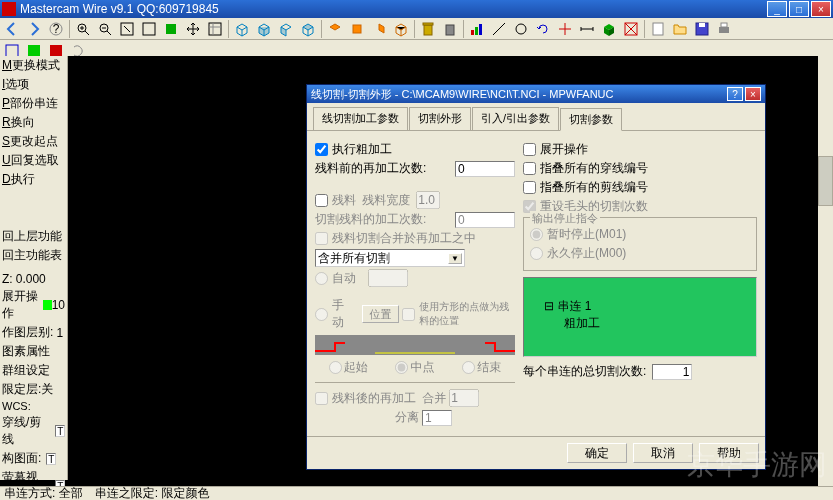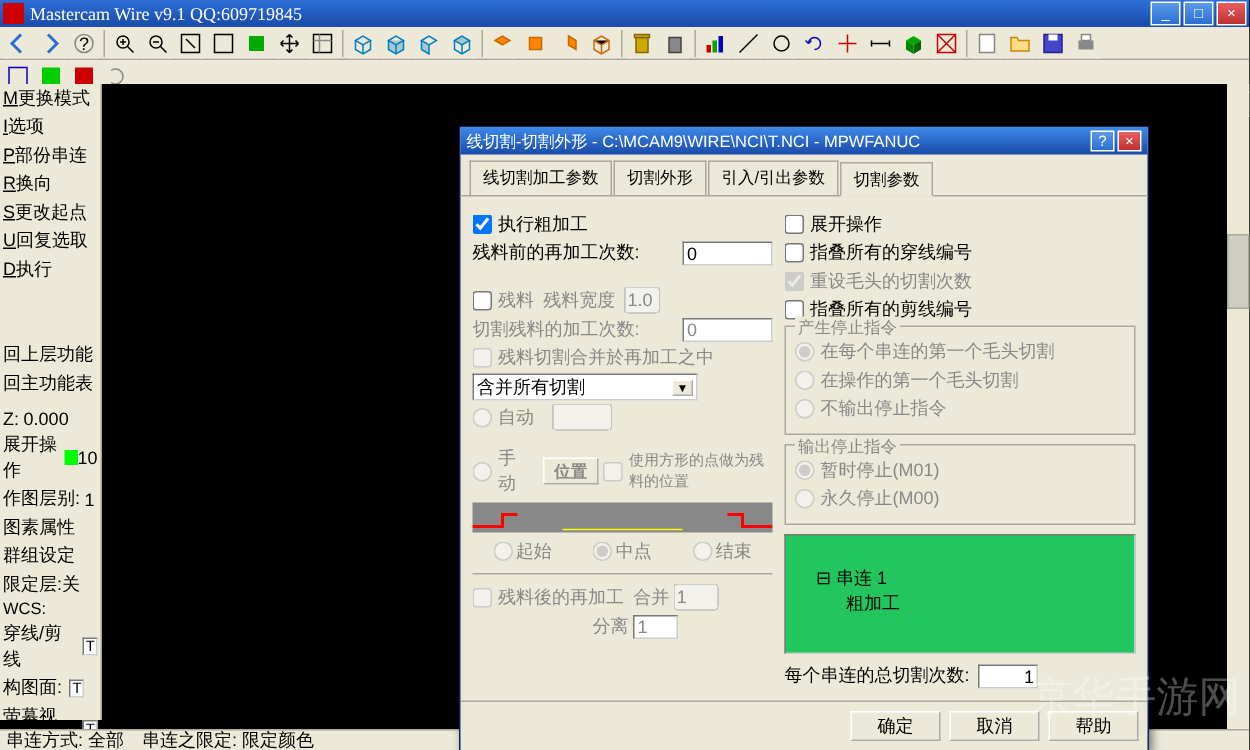--- a/index.html
+++ b/index.html
@@ -1,21 +1,21 @@
 <!DOCTYPE html>
 <html><head>
 <meta charset="utf-8">
 <style>
 * { box-sizing: border-box; margin: 0; padding: 0; font-family: "SimSun", "宋体", Arial, sans-serif; font-size: 12px; }
 body { width: 833px; height: 500px; background: #000; overflow: hidden; position: relative; }
 
 
 .main-titlebar { height: 18px; background: linear-gradient(to bottom, #2b6fd6, #1a4ba8); color: #fff; display: flex; align-items: center; padding: 0 2px; }
 .main-titlebar .icon-box { width: 14px; height: 14px; background: #c00; margin-right: 4px; display: inline-block; }
-.main-titlebar .title-text { flex: 1; font-family: Liberation Serif, serif; }
+.main-titlebar .title-text { flex: 1; }
 .main-titlebar .win-btn { width: 20px; height: 16px; background: linear-gradient(to bottom, #5a9ae6, #2b6fd6); border: 1px solid #fff; margin-left: 2px; display: inline-flex; align-items: center; justify-content: center; color: #fff; font-size: 10px; }
 .main-titlebar .win-close { background: linear-gradient(to bottom, #e86060, #c03030); }
 
 
 .toolbar { background: #ece9d8; border-bottom: 1px solid #aca899; display: flex; align-items: center; padding: 1px; height: 22px; }
 .tool-btn { width: 20px; height: 20px; border: 1px solid #ece9d8; display: inline-flex; align-items: center; justify-content: center; margin: 0 1px; cursor: pointer; }
 .tool-btn svg { width: 16px; height: 16px; }
 .sep { width: 1px; height: 18px; background: #aca899; margin: 0 2px; }
 
 
@@ -78,21 +78,21 @@
 .tree-box { background: #22c55e; border: 1px inset #ccc; height: 80px; padding: 20px; font-size: 11px; overflow: auto; }
 .tree-box .node { padding: 0; }
 .tree-box .child { margin-left: 20px; }
 
 .final-row { display: flex; align-items: center; margin-top: 6px; font-size: 11px; }
 .final-row .inp { width: 40px; height: 16px; border: 1px inset #ccc; background: #fff; margin-left: 6px; text-align: right; padding: 0 2px; }
 
 .dialog-footer { display: flex; justify-content: flex-end; padding: 6px; border-top: 1px solid #aca899; }
 .dialog-footer .btn { width: 60px; height: 20px; border: 1px outset #fff; background: #ece9d8; margin-left: 6px; cursor: pointer; }
 
-.btn-small { width: 50px; height: 18px; border: 1px outset #fff; background: #ece9d8; font-size: 11px; cursor: pointer; font-weight: bold; }
+.btn-small { width: 50px; height: 18px; border: 1px outset #fff; background: #ece9d8; font-size: 11px; cursor: pointer; }
 
 .overlay-text { position: absolute; right: 6px; bottom: 16px; color: rgba(255,255,255,0.3); font-size: 28px; }
 </style>
 </head>
 <body>
 
 <div class="main-titlebar">
   <span class="icon-box"></span>
   <span class="title-text">Mastercam Wire v9.1 QQ:609719845</span>
   <span class="win-btn">_</span>
@@ -428,43 +428,28 @@
     </div>
     <div class="col-right">
       <div class="checkbox-row">
           <input type="checkbox" style="">
           <span>展开操作</span>
         </div>
       <div class="checkbox-row">
           <input type="checkbox" style="">
           <span>指叠所有的穿线编号</span>
         </div>
+      <div class="checkbox-row">
+          <input type="checkbox" style="">
+          <span>指叠所有的剪线编号</span>
+        </div>
       <div class="checkbox-row disabled">
           <input type="checkbox" checked="" disabled="" style="">
           <span>重设毛头的切割次数</span>
         </div>
-      <div class="checkbox-row">
-          <input type="checkbox" style="">
-          <span>指叠所有的剪线编号</span>
-        </div>
-      <div class="groupbox">
-        <span class="legend">产生停止指令</span>
-        <div class="radio-row disabled">
-            <input type="radio" disabled="" checked="" style="">
-            <span>在每个串连的第一个毛头切割</span>
-          </div>
-        <div class="radio-row disabled">
-            <input type="radio" disabled="" style="">
-            <span>在操作的第一个毛头切割</span>
-          </div>
-        <div class="radio-row disabled">
-            <input type="radio" disabled="" style="">
-            <span>不输出停止指令</span>
-          </div>
-      </div>
       <div class="groupbox">
         <span class="legend">输出停止指令</span>
         <div class="radio-row disabled">
             <input type="radio" disabled="" checked="" style="">
             <span>暂时停止(M01)</span>
           </div>
         <div class="radio-row disabled">
             <input type="radio" disabled="" style="">
             <span>永久停止(M00)</span>
           </div>

